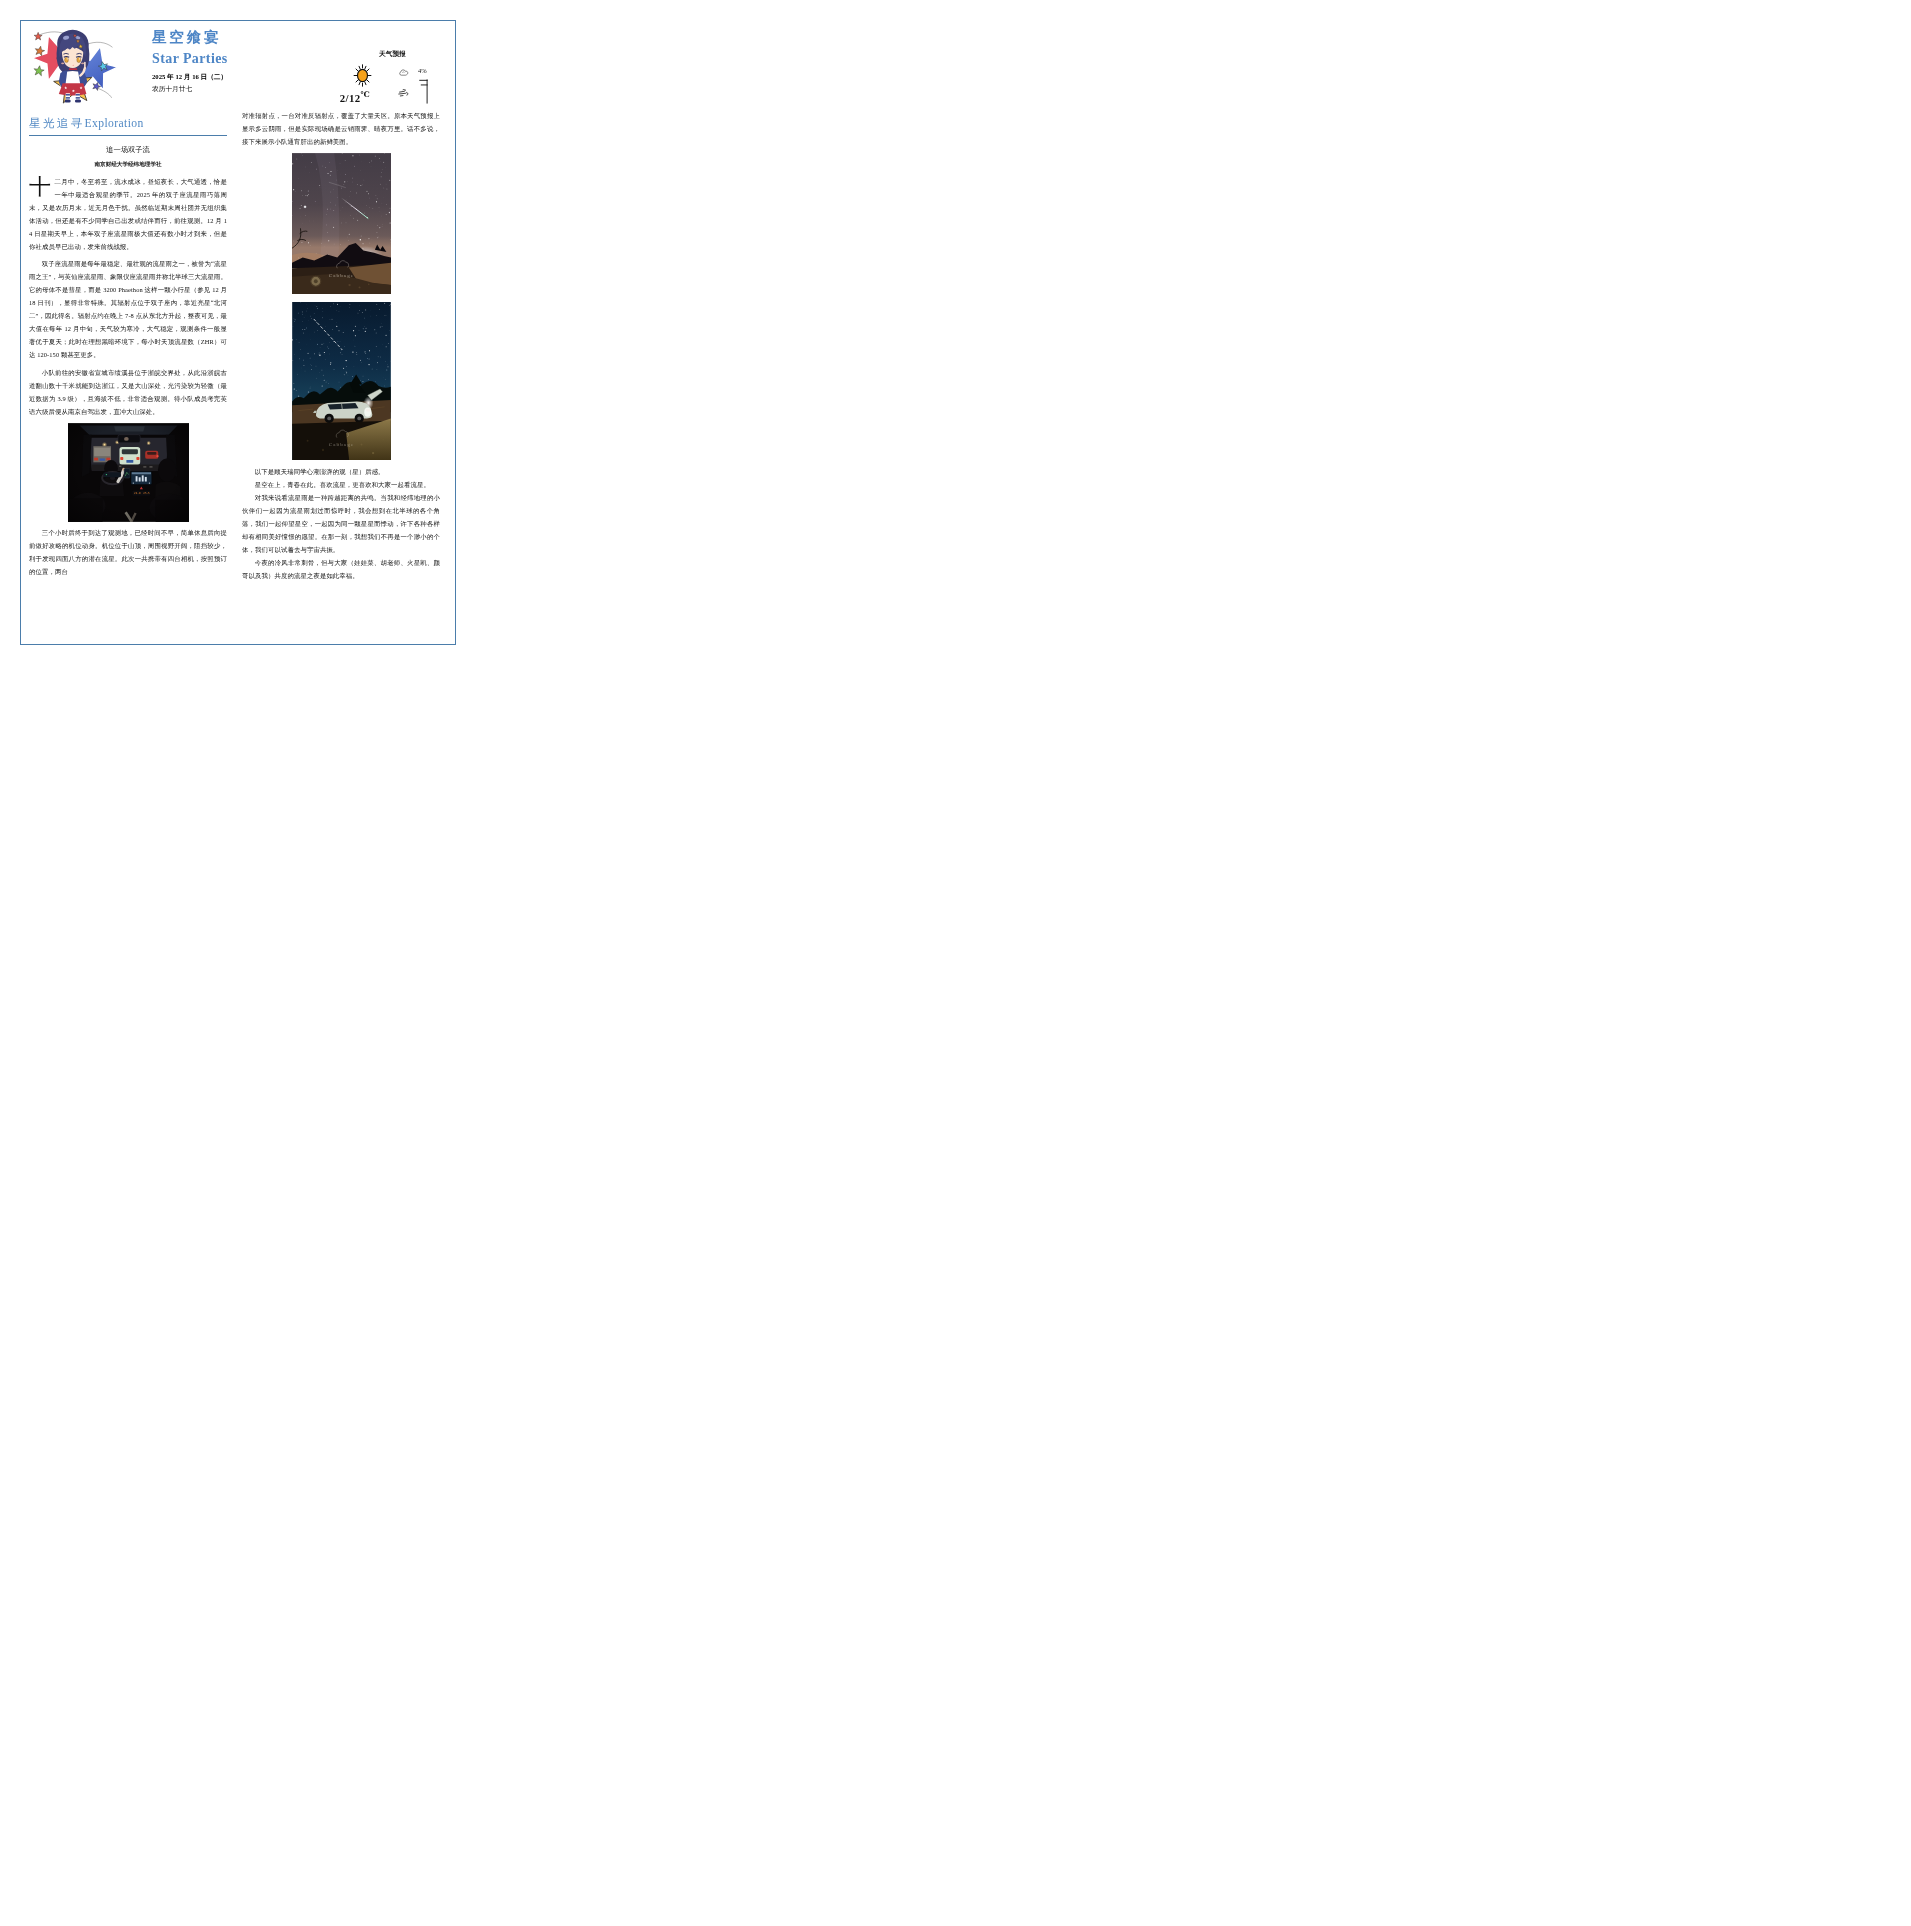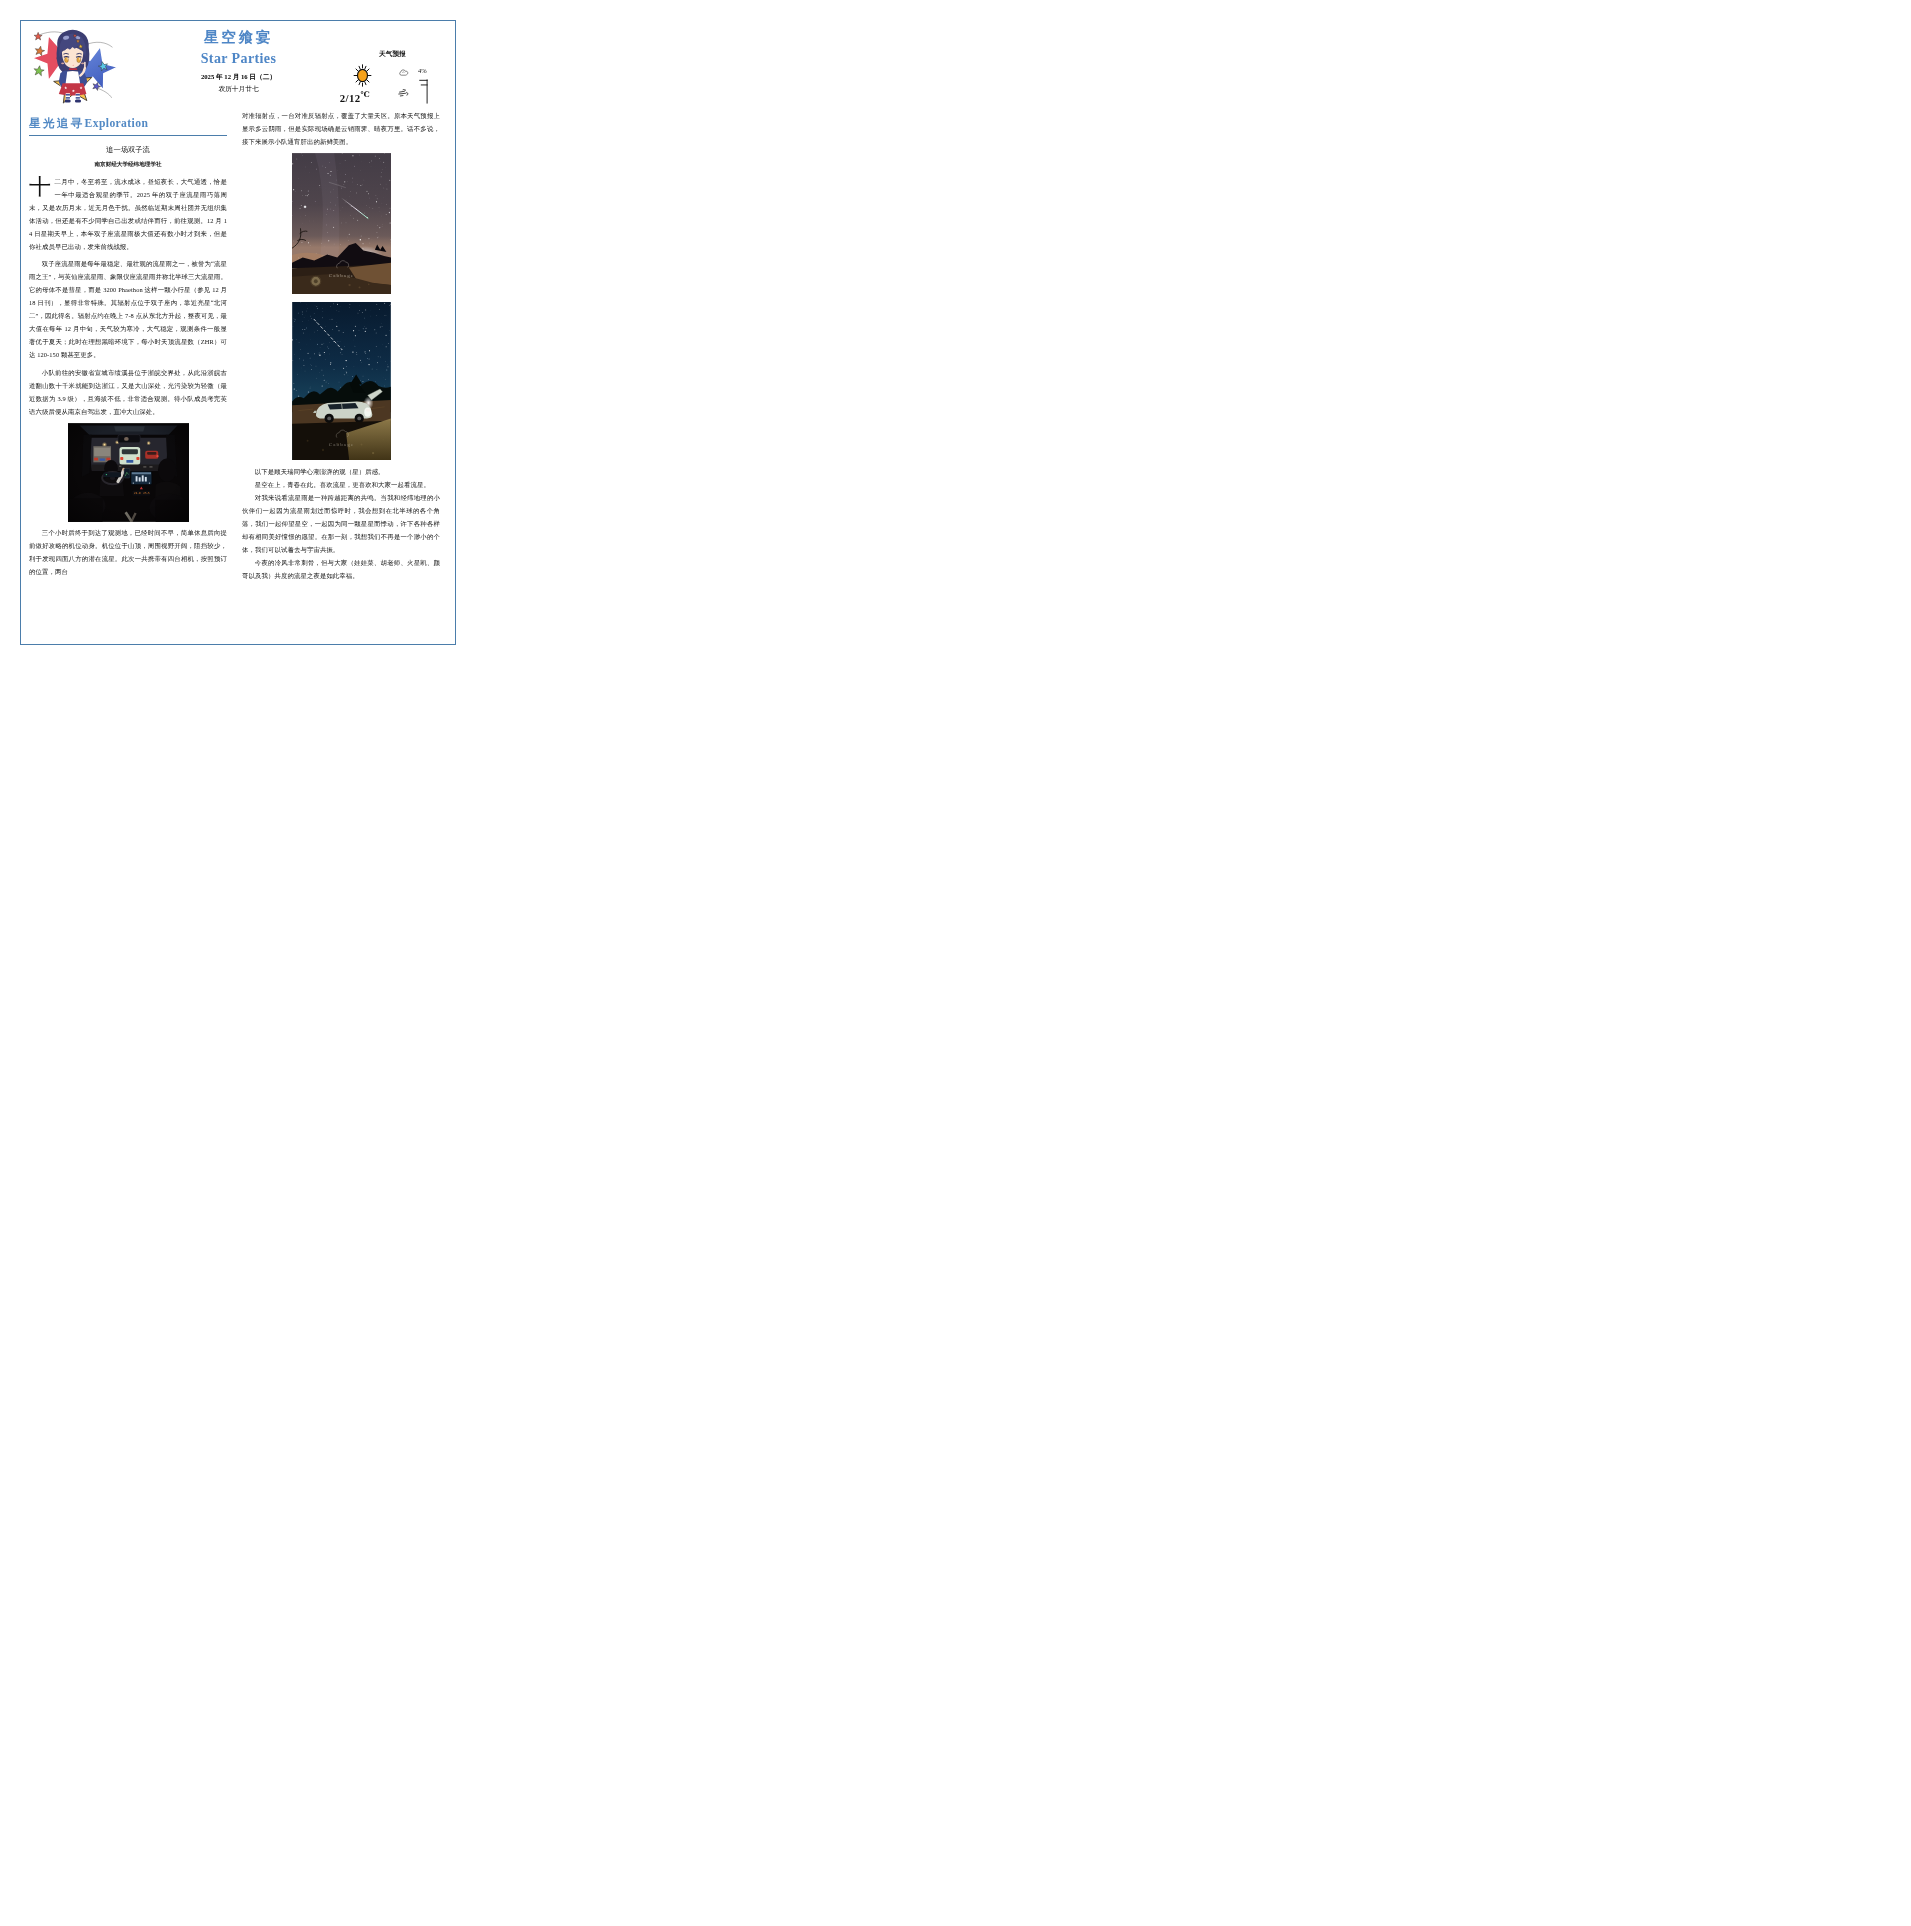--- a/index.html
+++ b/index.html
@@ -2,40 +2,40 @@
 <html lang="zh" style="font-size:6.2px"><head>
 <meta charset="utf-8">
 <style>
   html,body{margin:0;padding:0;background:#ffffff;}
   .page{position:relative;width:478px;height:676px;background:#fff;overflow:hidden;
         font-family:"Liberation Serif","DejaVu Serif",serif;color:#111;}
   .frame{position:absolute;left:20.4px;top:20px;width:436px;height:625px;
          border:1.2px solid #4b7dab;box-sizing:border-box;}
   
   .mascot{position:absolute;left:27px;top:22.3px;width:92px;height:82px;}
-  .masthead{position:absolute;left:152px;top:29px;width:173px;text-align:center;}
+  .masthead{position:absolute;left:152px;top:29px;width:173px;}
   .title-cn{font-size:14.6px;font-weight:bold;color:#4e86c6;letter-spacing:2.7px;line-height:17px;}
   .title-en{font-size:14px;font-weight:bold;color:#4e86c6;margin-top:5.4px;letter-spacing:0.4px;}
   .date-line{font-size:6.7px;font-weight:bold;color:#000;margin-top:5.4px;}
   .lunar-line{font-size:6.7px;color:#000;margin-top:3.5px;}
   
   .weather{position:absolute;left:339px;top:50px;width:112px;height:62px;}
   .w-title{position:absolute;left:40px;top:0;font-size:6.7px;font-weight:bold;}
   .w-sun{position:absolute;left:11.6px;top:14px;}
   .w-temp{position:absolute;left:0.8px;top:40px;font-size:10.8px;font-weight:bold;letter-spacing:0.4px;}
   .w-temp sup{font-size:7.7px;vertical-align:5.4px;letter-spacing:0;}
   .w-cloud{position:absolute;left:60px;top:18.5px;}
   .w-cloudpct{position:absolute;left:79px;top:17px;font-size:6.5px;}
   .w-wind{position:absolute;left:59px;top:39px;}
   .w-barb{position:absolute;left:80px;top:29px;}
   
   .col{position:absolute;width:198px;}
   .col-left{left:29px;top:117px;}
   .col-right{left:242px;top:109px;}
-  .sec-head{display:flex;color:#5289c4;font-weight:bold;font-size:11.6px;line-height:13px;}
+  .sec-head{display:flex;color:#5289c4;font-weight:normal;font-size:11.6px;line-height:13px;}
   .sec-zh{letter-spacing:2.3px;}
   .sec-en{letter-spacing:0.4px;}
   .rule{height:1.5px;background:#4b7dab;margin-top:4.6px;}
   .art-title{text-align:center;font-family:"Liberation Sans","DejaVu Sans",sans-serif;
              font-weight:normal;font-size:7.3px;margin-top:9.2px;}
   .art-author{text-align:center;font-size:5.6px;font-weight:bold;margin-top:5.4px;}
   .body-p{font-size:6.4px;line-height:13px;text-align:justify;margin:0 0 4.6px 0;
           word-break:break-all;letter-spacing:0.1px;}
   .indent{text-indent:2em;}
   .first-p{margin-top:6.2px;}

